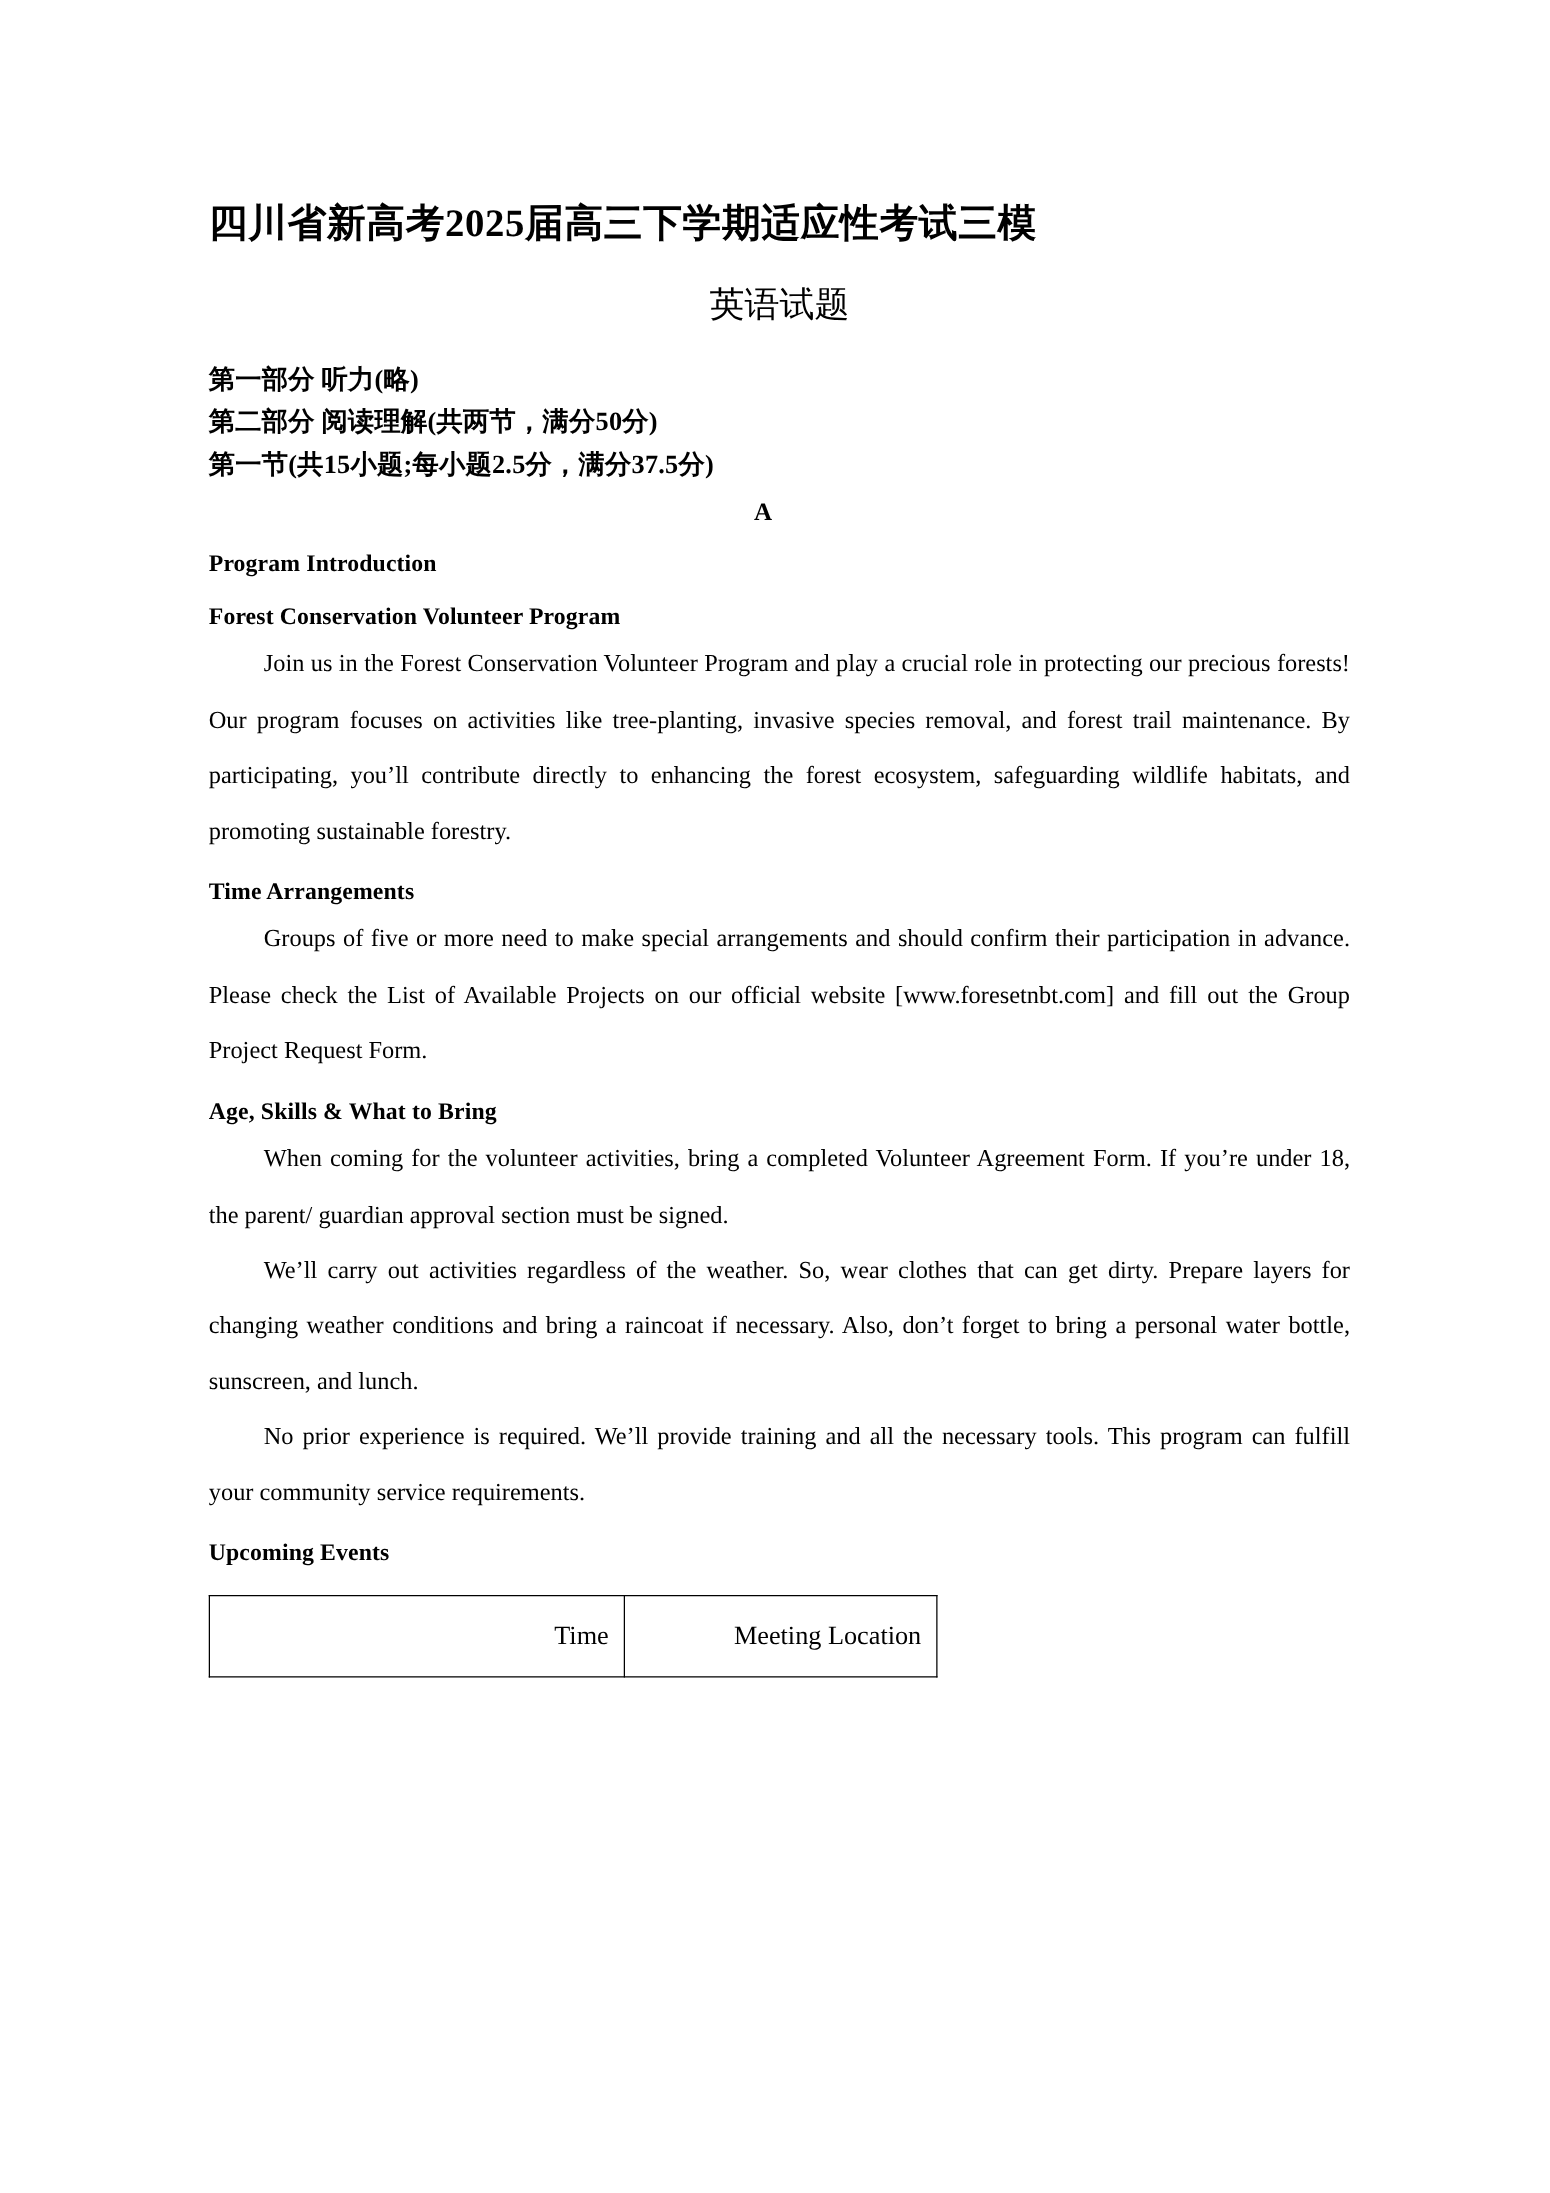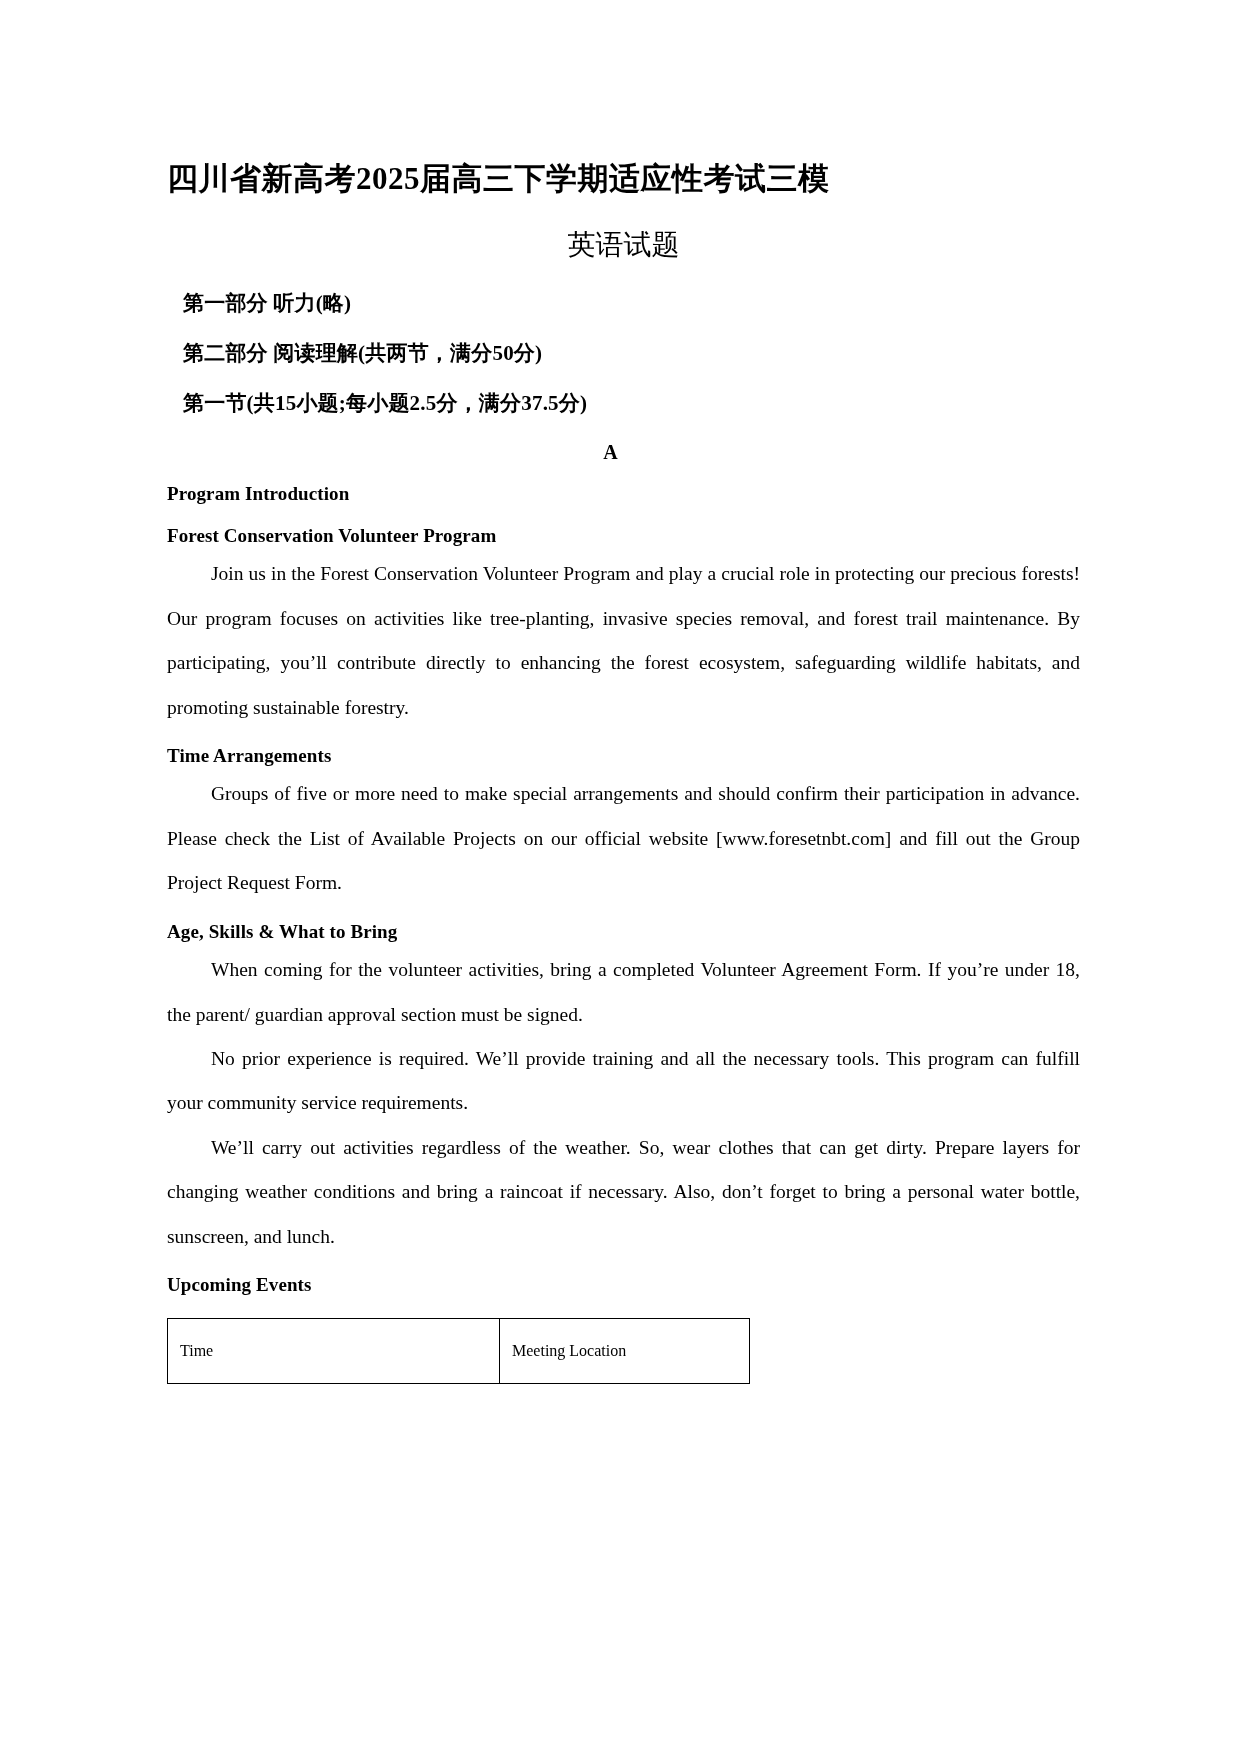--- a/index.html
+++ b/index.html
@@ -33,21 +33,21 @@
     font-size: 28px;
     font-weight: normal;
     text-align: center;
     margin: 26px 0 0 0;
     line-height: 1.35;
   }
   .cn-line {
     font-size: 21px;
     font-weight: bold;
     line-height: 1.62;
-    margin: 16px;
+    margin: 0;
     letter-spacing: 0.2px;
   }
   .cn-block {
     margin-top: 22px;
   }
   .section-letter {
     text-align: center;
     font-size: 20px;
     font-weight: bold;
     margin: 6px 0 0 0;
@@ -72,22 +72,23 @@
   .events-table {
     border-collapse: collapse;
     width: 532px;
     margin-top: 16px;
     table-layout: fixed;
   }
   .events-table td {
     border: 1.5px solid #000000;
     height: 52px;
     padding: 6px 12px;
-    font-size: 16px;
+    font-size: 21px;
     vertical-align: middle;
+    text-align: right;
   }
   .events-table td.col-time { width: 307px; }
   .events-table td.col-loc  { width: 225px; }
 </style>
 </head>
 <body>
 
 <div class="page">
 
   <h1 class="doc-title">四川省新高考2025届高三下学期适应性考试三模</h1>
@@ -104,22 +105,22 @@
   <p class="en-heading">Program Introduction</p>
 
   <p class="en-heading">Forest Conservation Volunteer Program</p>
   <p class="en-para">Join us in the Forest Conservation Volunteer Program and play a crucial role in protecting our precious forests! Our program focuses on activities like tree-planting, invasive species removal, and forest trail maintenance. By participating, you’ll contribute directly to enhancing the forest ecosystem, safeguarding wildlife habitats, and promoting sustainable forestry.</p>
 
   <p class="en-heading">Time Arrangements</p>
   <p class="en-para">Groups of five or more need to make special arrangements and should confirm their participation in advance. Please check the List of Available Projects on our official website [www.foresetnbt.com] and fill out the Group Project Request Form.</p>
 
   <p class="en-heading">Age, Skills &amp; What to Bring</p>
   <p class="en-para">When coming for the volunteer activities, bring a completed Volunteer Agreement Form. If you’re under 18, the parent/ guardian approval section must be signed.</p>
+  <p class="en-para">We’ll carry out activities regardless of the weather. So, wear clothes that can get dirty. Prepare layers for changing weather conditions and bring a raincoat if necessary. Also, don’t forget to bring a personal water bottle, sunscreen, and lunch.</p>
   <p class="en-para">No prior experience is required. We’ll provide training and all the necessary tools. This program can fulfill your community service requirements.</p>
-  <p class="en-para">We’ll carry out activities regardless of the weather. So, wear clothes that can get dirty. Prepare layers for changing weather conditions and bring a raincoat if necessary. Also, don’t forget to bring a personal water bottle, sunscreen, and lunch.</p>
 
   <p class="en-heading">Upcoming Events</p>
 
   <table class="events-table">
     <tbody>
         <tr>
       <td class="col-time">Time</td>
       <td class="col-loc">Meeting Location</td>
     </tr>
   </tbody>

